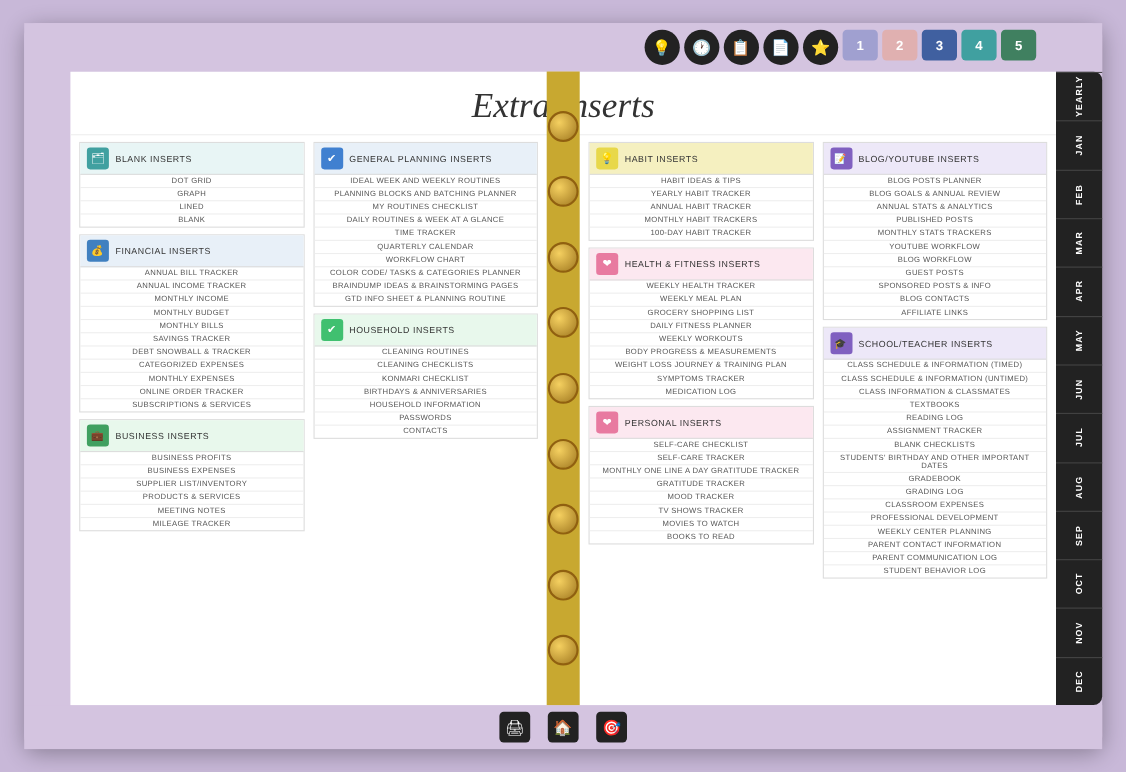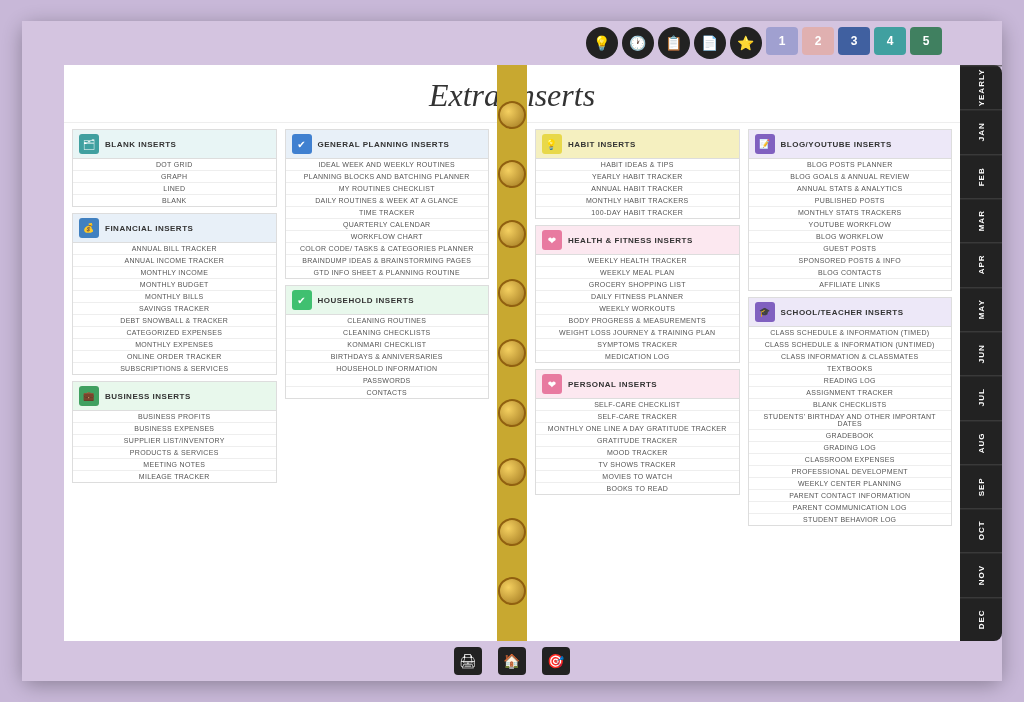--- a/index.html
+++ b/index.html
@@ -144,21 +144,21 @@
       height: 20px;
       border-radius: 3px;
       display: flex;
       align-items: center;
       justify-content: center;
       font-size: 10px;
       flex-shrink: 0;
     }
     .section-title {
       font-size: 8px;
-      font-weight: bold;
+      font-weight: normal;
       letter-spacing: 0.5px;
       color: #333;
       text-transform: uppercase;
     }
     .section-item {
       font-size: 7px;
       color: #555;
       text-transform: uppercase;
       letter-spacing: 0.3px;
       text-align: center;

